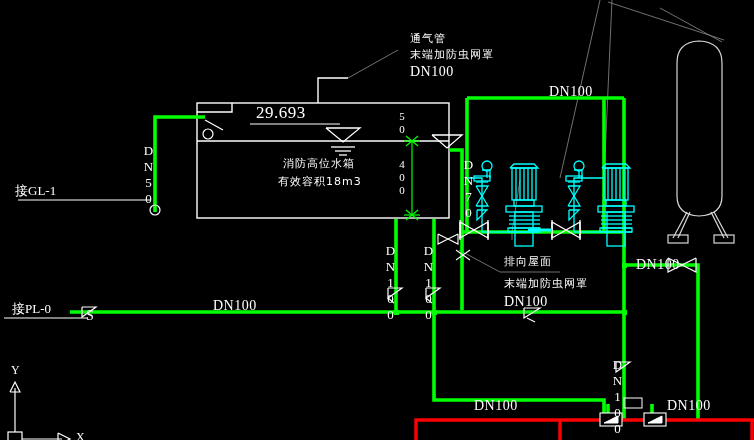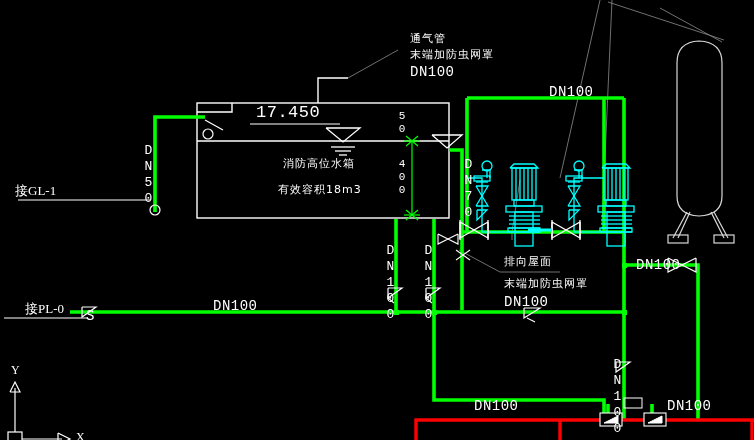--- a/index.html
+++ b/index.html
@@ -12,21 +12,21 @@
   }
   #stage {
     position:relative;
     width:754px; height:440px;
     background:#000;
   }
   #stage svg { position:absolute; top:0; left:0; }
   .lbl {
     position:absolute;
     color:#ffffff;
-    font-family:Liberation Mono, monospace;
+    font-family:Liberation Serif, serif;
     white-space:nowrap;
     letter-spacing:0.5px;
     line-height:1;
     pointer-events:none;
   }
   .cjk { font-family:"DejaVu Sans", sans-serif; }
   .vert {
     writing-mode:vertical-rl;
     text-orientation:upright;
     letter-spacing:1px;
@@ -288,38 +288,38 @@
     <g stroke="#ffffff" stroke-width="1.2" fill="none">
       <rect x="8" y="432" width="14" height="14"></rect>
       <line x1="15" y1="432" x2="15" y2="388"></line>
       <polyline points="10,392 15,382 20,392 10,392"></polyline>
       <line x1="22" y1="439" x2="62" y2="439"></line>
       <polyline points="58,433 70,439 58,445 58,433"></polyline>
     </g>
 
   </svg>
 
-  <div class="lbl elev" style="left:256px; top:104px;">17.450</div>
+  <div class="lbl elev" style="left:256px; top:104px;">29.693</div>
 
   <div class="lbl tanktxt cjk" style="left:283px; top:158px;">消防高位水箱</div>
-  <div class="lbl tanktxt cjk" style="left:278px; top:184px;">有效容积18m3</div>
+  <div class="lbl tanktxt cjk" style="left:278px; top:176px;">有效容积18m3</div>
 
   <div class="lbl dim vert" style="left:396px; top:110px;">50</div>
   <div class="lbl dim vert" style="left:396px; top:158px;">400</div>
 
   <div class="lbl anno cjk" style="left:410px; top:33px;">通气管</div>
   <div class="lbl anno cjk" style="left:410px; top:49px;">末端加防虫网罩</div>
   <div class="lbl dn" style="left:410px; top:65px;">DN100</div>
 
   <div class="lbl anno cjk" style="left:504px; top:256px;">排向屋面</div>
   <div class="lbl anno cjk" style="left:504px; top:278px;">末端加防虫网罩</div>
   <div class="lbl dn" style="left:504px; top:295px;">DN100</div>
 
   <div class="lbl conn cjk" style="left:15px; top:184px;">接GL-1</div>
-  <div class="lbl conn cjk" style="left:25px; top:302px;">接PL-0</div>
+  <div class="lbl conn cjk" style="left:12px; top:302px;">接PL-0</div>
   <div class="lbl dn" style="left:86px; top:309px;">S</div>
 
   <div class="lbl dnv vert" style="left:142px; top:143px;">DN50</div>
 
   <div class="lbl dnv vert" style="left:384px; top:243px;">DN100</div>
 
   <div class="lbl dnv vert" style="left:422px; top:243px;">DN100</div>
 
   <div class="lbl dnv vert" style="left:462px; top:157px;">DN70</div>
 

